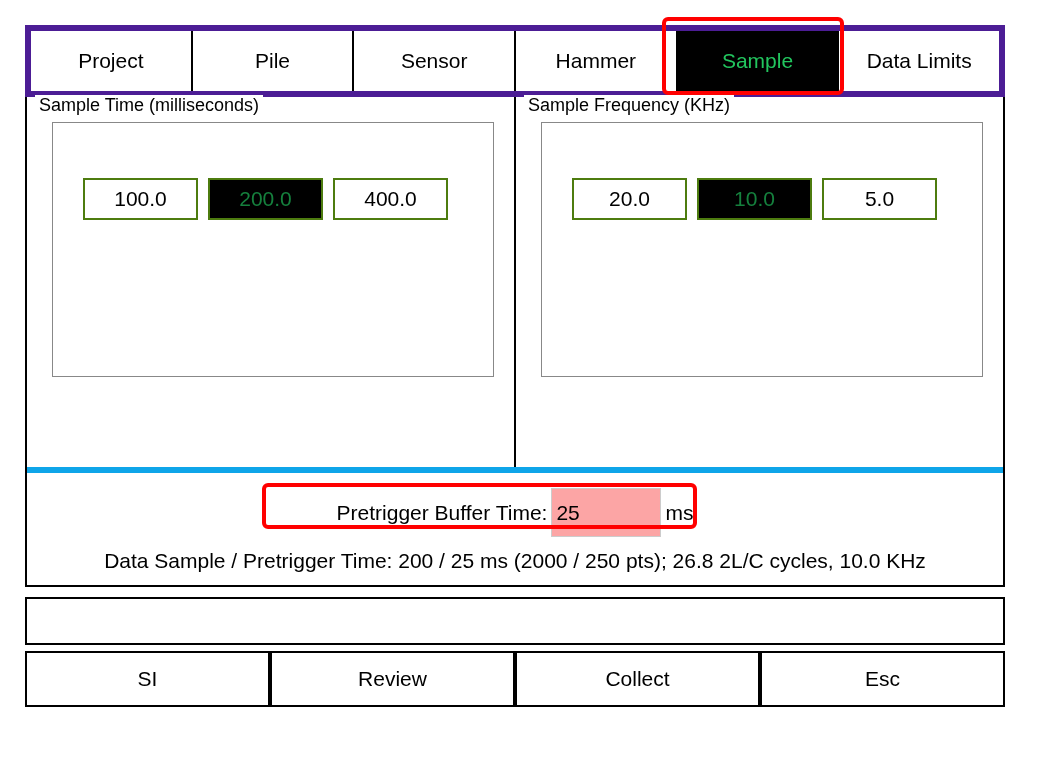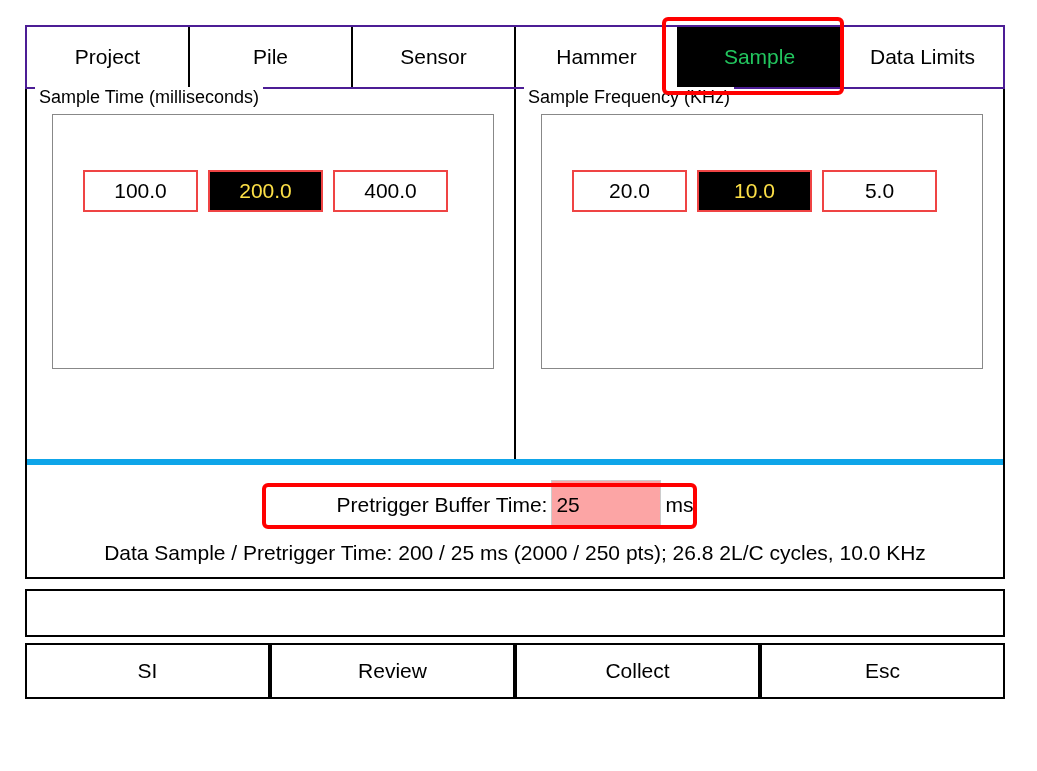--- a/index.html
+++ b/index.html
@@ -12,21 +12,21 @@
       background: #fff;
       padding: 25px;
       width: 1037px;
     }
     .container {
       width: 980px;
       position: relative;
     }
     .tabs-row {
       display: flex;
-      border: 2px solid #4c1d95;
+      border: 6px solid #4c1d95;
       position: relative;
       justify-content: flex-end;
     }
     .tab {
       flex: 1;
       text-align: center;
       padding: 18px 0;
       font-size: 21px;
       border-right: 2px solid #000;
       background: #fff;
@@ -75,30 +75,30 @@
       padding-top: 55px;
     }
     .option-row {
       display: flex;
       gap: 10px;
       padding-left: 30px;
     }
     .option-btn {
       width: 115px;
       height: 42px;
-      border: 2px solid #ef4444;
+      border: 2px solid #4d7c0f;
       background: #fff;
       font-size: 21px;
       text-align: center;
       line-height: 38px;
       cursor: pointer;
     }
     .option-btn.selected {
       background: #000;
-      color: #fde047;
+      color: #15803d;
     }
     .pretrigger-section {
       border-top: 6px solid #0ea5e9;
       padding: 15px 0 12px 0;
     }
     .pretrigger-row {
       display: flex;
       align-items: center;
       justify-content: center;
       font-size: 21px;

